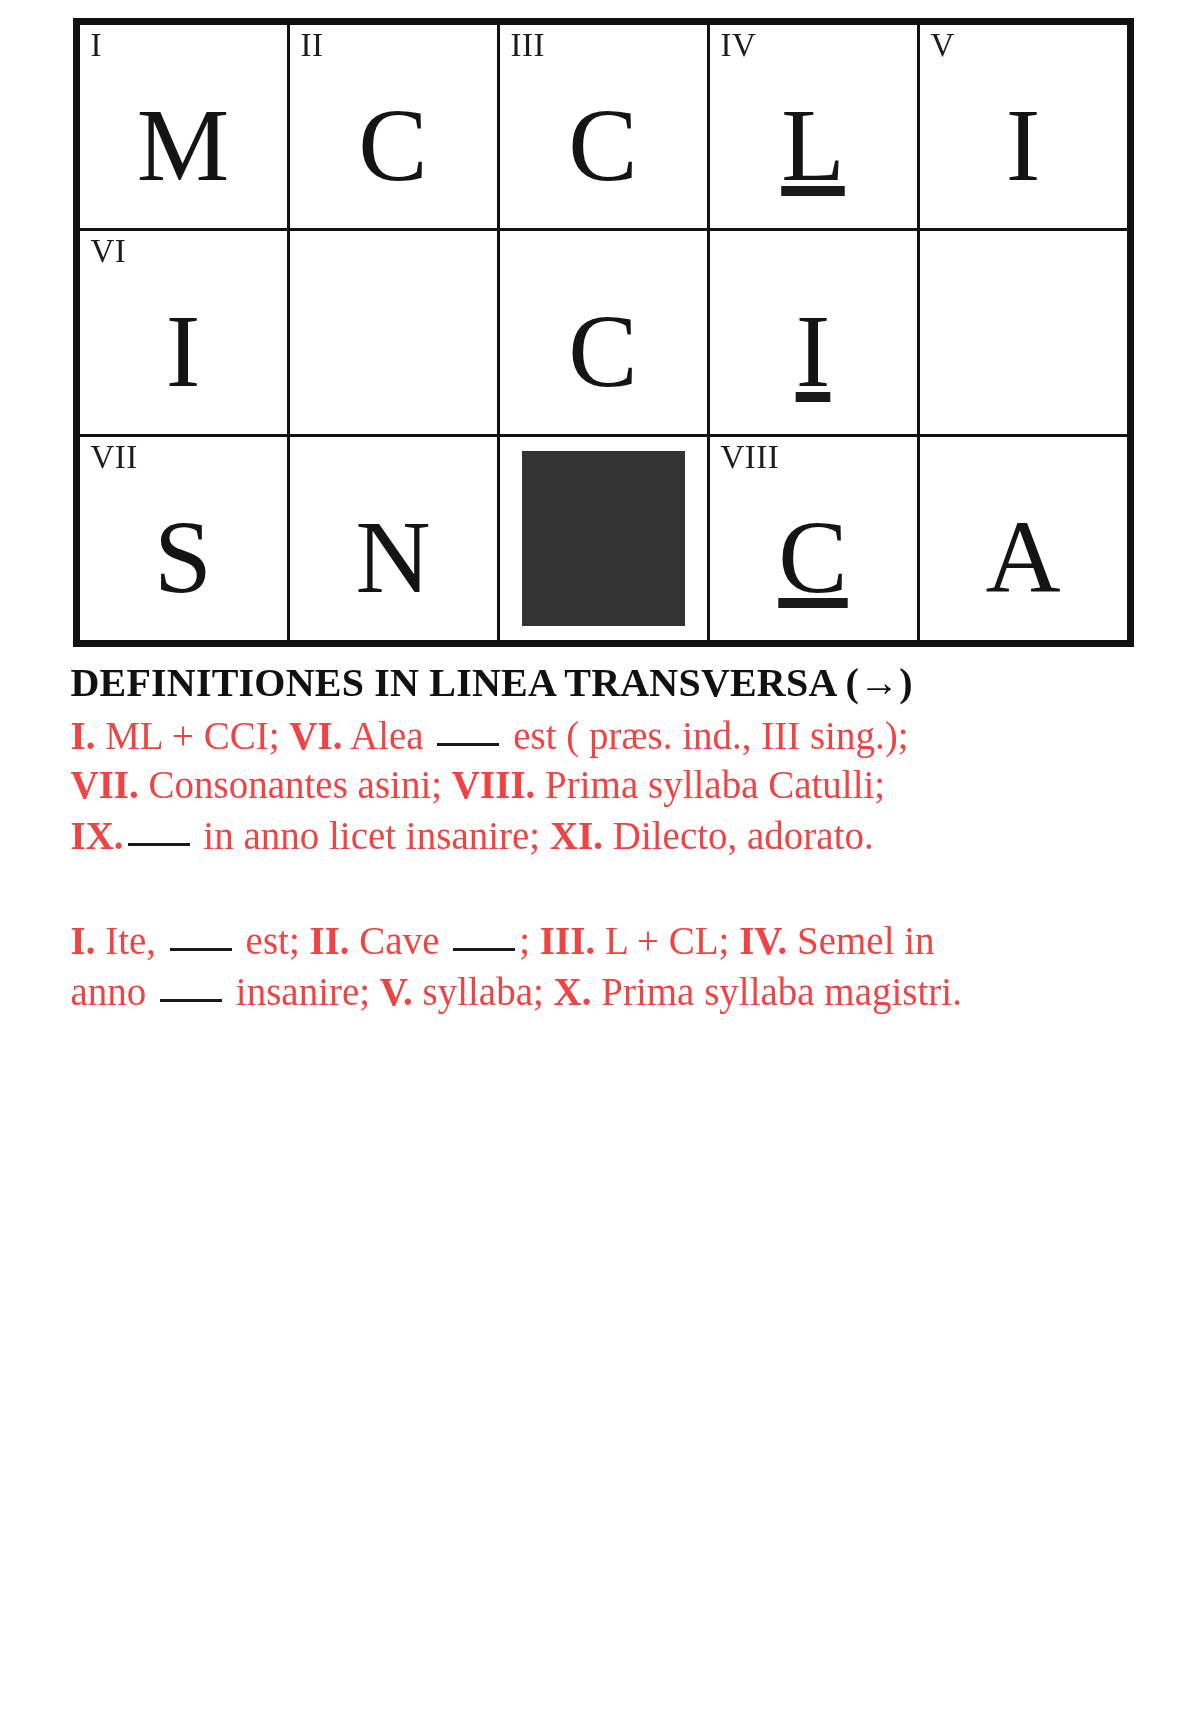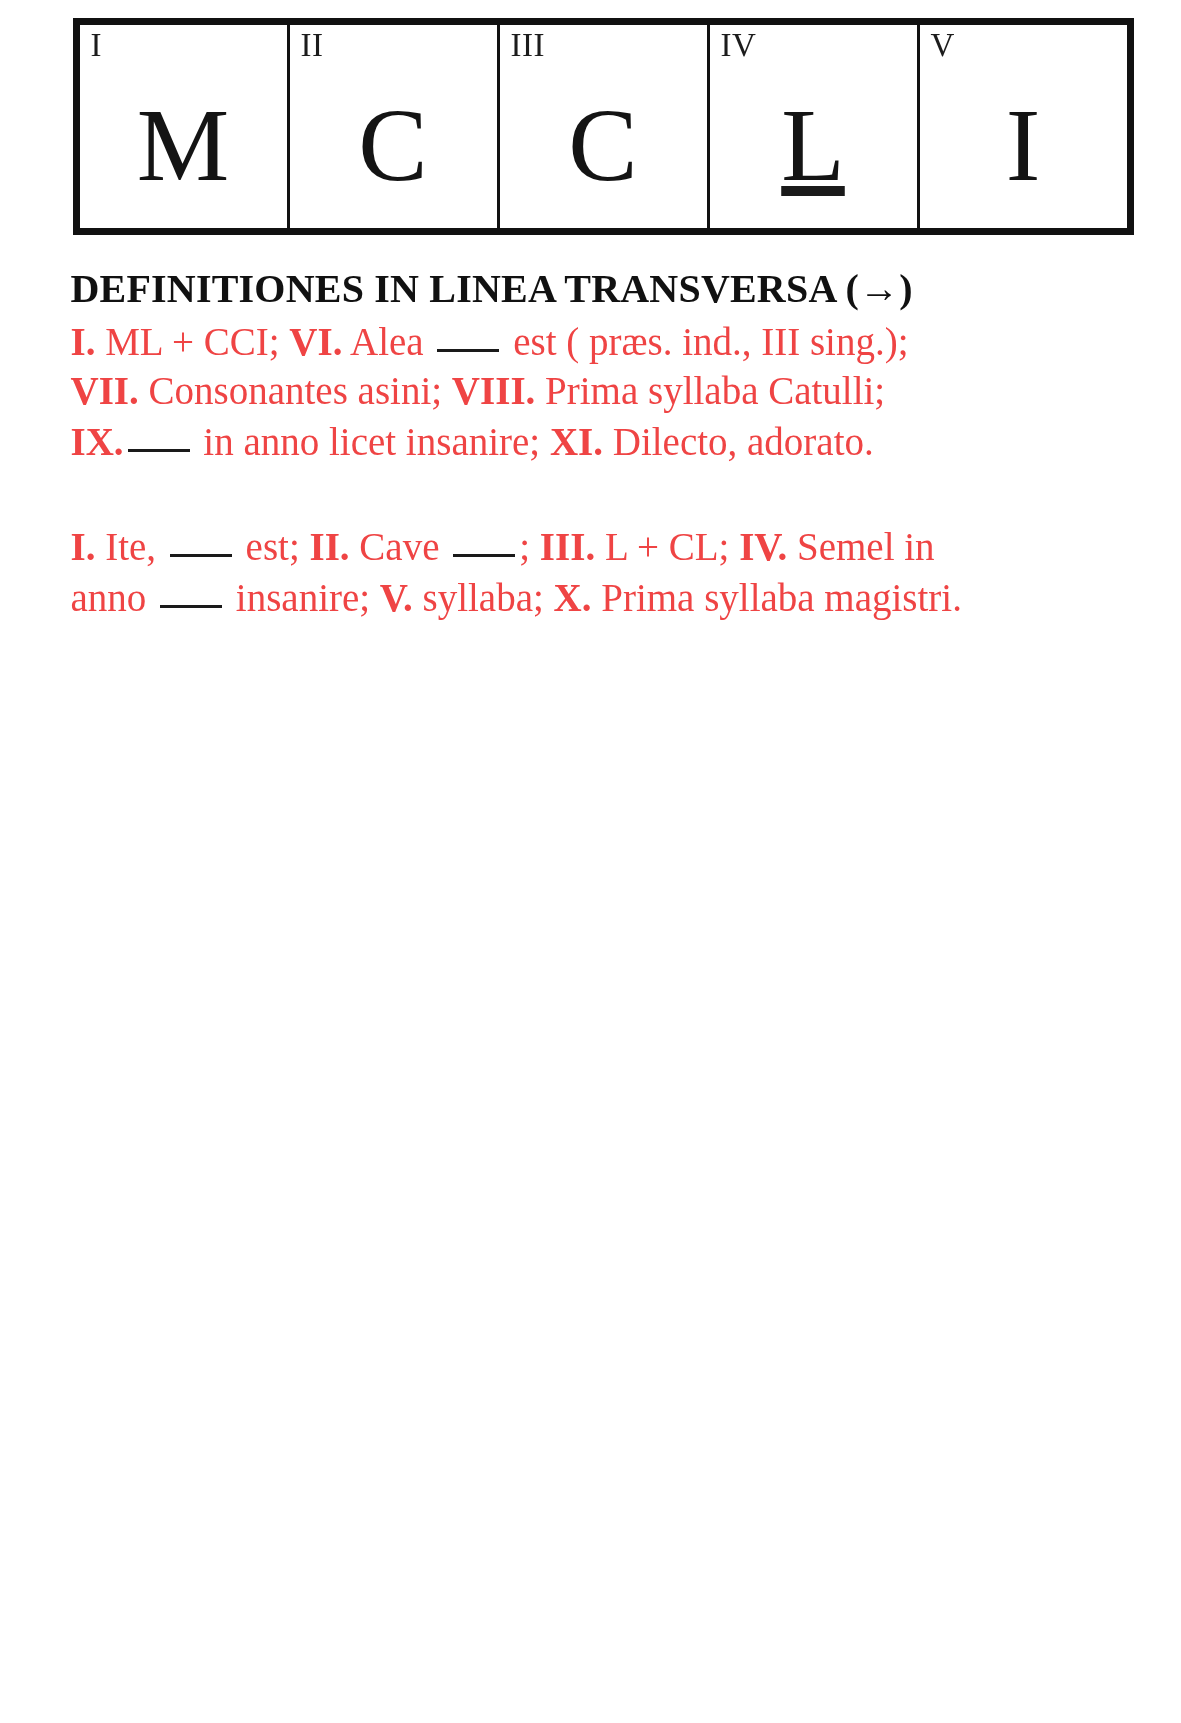--- a/index.html
+++ b/index.html
@@ -69,22 +69,21 @@
     color: #141414;
     padding-top: 18px;
     box-sizing: border-box;
     height: 203px;
     overflow: hidden;
   }
 
   
   .clues {
     width: 1040px;
-    margin: 0 auto;
-    padding-top: 30px;
+    margin: 12px auto;
   }
   .clue-heading {
     font-family: "Liberation Serif", serif;
     font-weight: bold;
     font-size: 40px;
     letter-spacing: 0.2px;
     color: #111111;
     margin: 0 0 4px 0;
     white-space: nowrap;
   }
@@ -129,20 +128,63 @@
           </td>
           <td class="shaded">
             <span class="clue-num">IV</span>
             <span class="cell-letter">L</span>
           </td>
           <td>
             <span class="clue-num">V</span>
             <span class="cell-letter">I</span>
           </td>
         </tr>
+        <tr>
+          <td>
+            <span class="clue-num">VI</span>
+            <span class="cell-letter">I</span>
+          </td>
+          <td>
+            <span class="clue-num"></span>
+            <span class="cell-letter"></span>
+          </td>
+          <td>
+            <span class="clue-num"></span>
+            <span class="cell-letter">C</span>
+          </td>
+          <td class="shaded">
+            <span class="clue-num"></span>
+            <span class="cell-letter">I</span>
+          </td>
+          <td>
+            <span class="clue-num"></span>
+            <span class="cell-letter"></span>
+          </td>
+        </tr>
+        <tr>
+          <td>
+            <span class="clue-num">VII</span>
+            <span class="cell-letter">S</span>
+          </td>
+          <td>
+            <span class="clue-num"></span>
+            <span class="cell-letter">N</span>
+          </td>
+          <td class="block">
+            <span class="blockfill"></span>
+          </td>
+          <td class="shaded">
+            <span class="clue-num">VIII</span>
+            <span class="cell-letter">C</span>
+          </td>
+          <td>
+            <span class="clue-num"></span>
+            <span class="cell-letter">A</span>
+          </td>
+        </tr>
       </tbody>
     </table>
   </div>
 
   <div class="clues">
 
     <h2 class="clue-heading">DEFINITIONES IN LINEA TRANSVERSA (→)</h2>
     <p class="clue-body">
       <span class="lbl">I.</span><span> ML + CCI; </span><span class="lbl">VI.</span><span> Alea </span><span class="blank"></span><span> est ( præs. ind., III sing.);</span><br>
       <span class="lbl">VII.</span><span> Consonantes asini; </span><span class="lbl">VIII.</span><span> Prima syllaba Catulli;</span><br>

